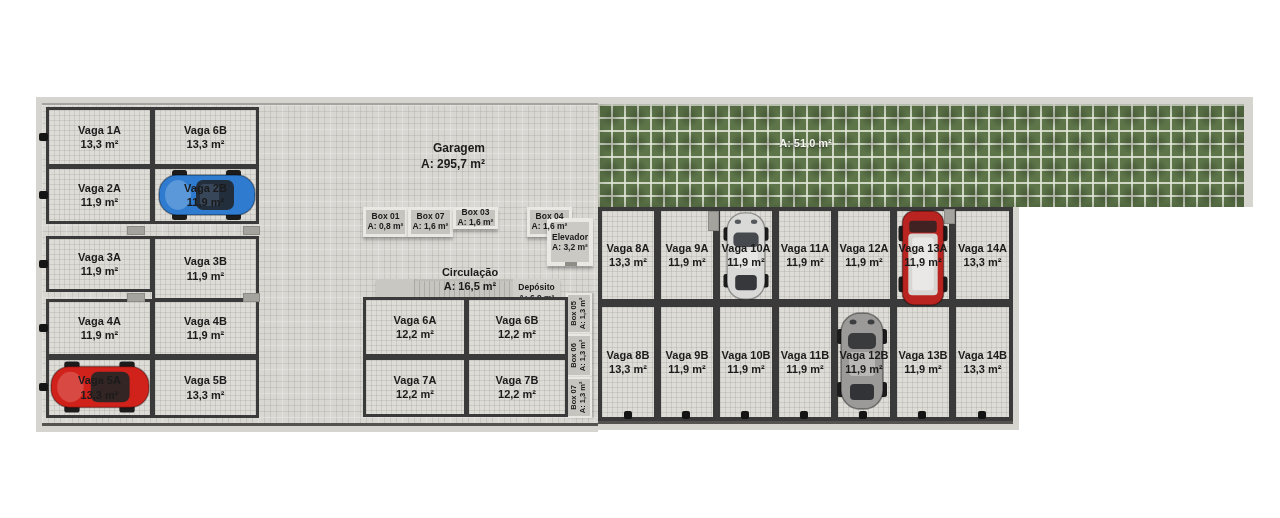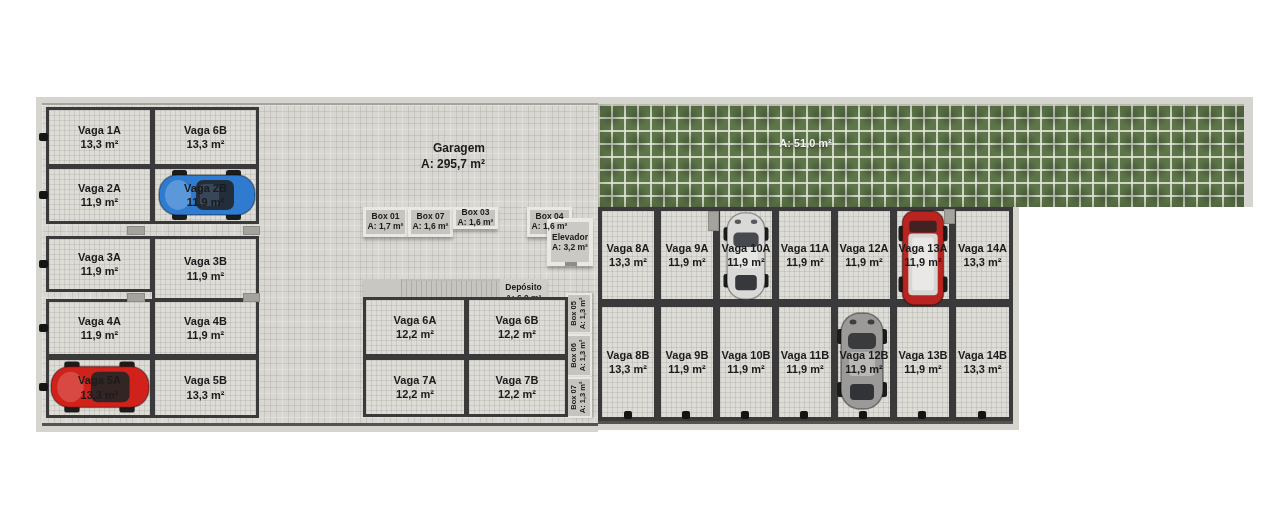--- a/index.html
+++ b/index.html
@@ -72,21 +72,21 @@
   .b-06{left:566px;top:334px;width:26px;height:43px}
   .b-07{left:566px;top:377px;width:26px;height:41px}
   .rot{transform:rotate(-90deg);font-weight:700;font-size:7.5px;line-height:1.25;color:#1b1b1b;
     text-align:center;white-space:nowrap;}
   
   .elevator{position:absolute;left:547px;top:218px;width:46px;height:48px;box-sizing:border-box;
     border:4px solid #eae8e3;background:#cbc9c4;display:flex;align-items:center;justify-content:center;
     box-shadow:0 3px 3px rgba(0,0,0,.25);}
   .elevator .lbl{font-size:8.5px;line-height:1.2;white-space:normal;}
   .elev-door{position:absolute;left:14px;bottom:-4px;width:12px;height:4px;background:#8f8d88;}
-  .stairblock{position:absolute;left:363px;top:237px;width:184px;height:27px;display:flex;
+  .stairblock{position:absolute;left:376px;top:237px;width:184px;height:27px;display:flex;
     box-shadow:0 2px 3px rgba(0,0,0,.2);margin-top:42px;}
   .landing{width:38px;height:100%;background:#c9c7c2;border-right:1px solid #aaa8a3;}
   .stairs{flex:1;height:100%;
     background:repeating-linear-gradient(90deg,#c7c5c0 0 4px,#aeaca7 4px 5px);
     border-top:2px solid #bebcb7;}
   .deposito{width:47px;height:100%;background:#d0cec9;display:flex;flex-direction:column;
     align-items:center;justify-content:center;font-weight:700;font-size:8.5px;line-height:1.2;color:#1b1b1b;}
   
   .room-label{position:absolute;font-weight:700;color:#1b1b1b;text-align:center;line-height:1.3;}
   .garagem-label{left:355px;top:141px;width:130px;font-size:12px;text-align:right;}
@@ -122,25 +122,29 @@
   <div class="green">
     <div class="green-label">
       <div>A: 51,0 m²</div>
     </div>
   </div>
 
   <div class="room-label garagem-label">
     <div>Garagem</div>
     <div>A: 295,7 m²</div>
   </div>
+  <div class="room-label circulacao-label">
+    <div>Circulação</div>
+    <div>A: 16,5 m²</div>
+  </div>
 
   <div class="box b-01">
     <div class="lbl">
         <div>Box 01</div>
-        <div>A: 1,7 m²</div>
+        <div>A: 0,8 m²</div>
       </div>
   </div>
   <div class="box b-02">
     <div class="lbl">
         <div>Box 07</div>
         <div>A: 1,6 m²</div>
       </div>
   </div>
   <div class="box b-03">
     <div class="lbl">

